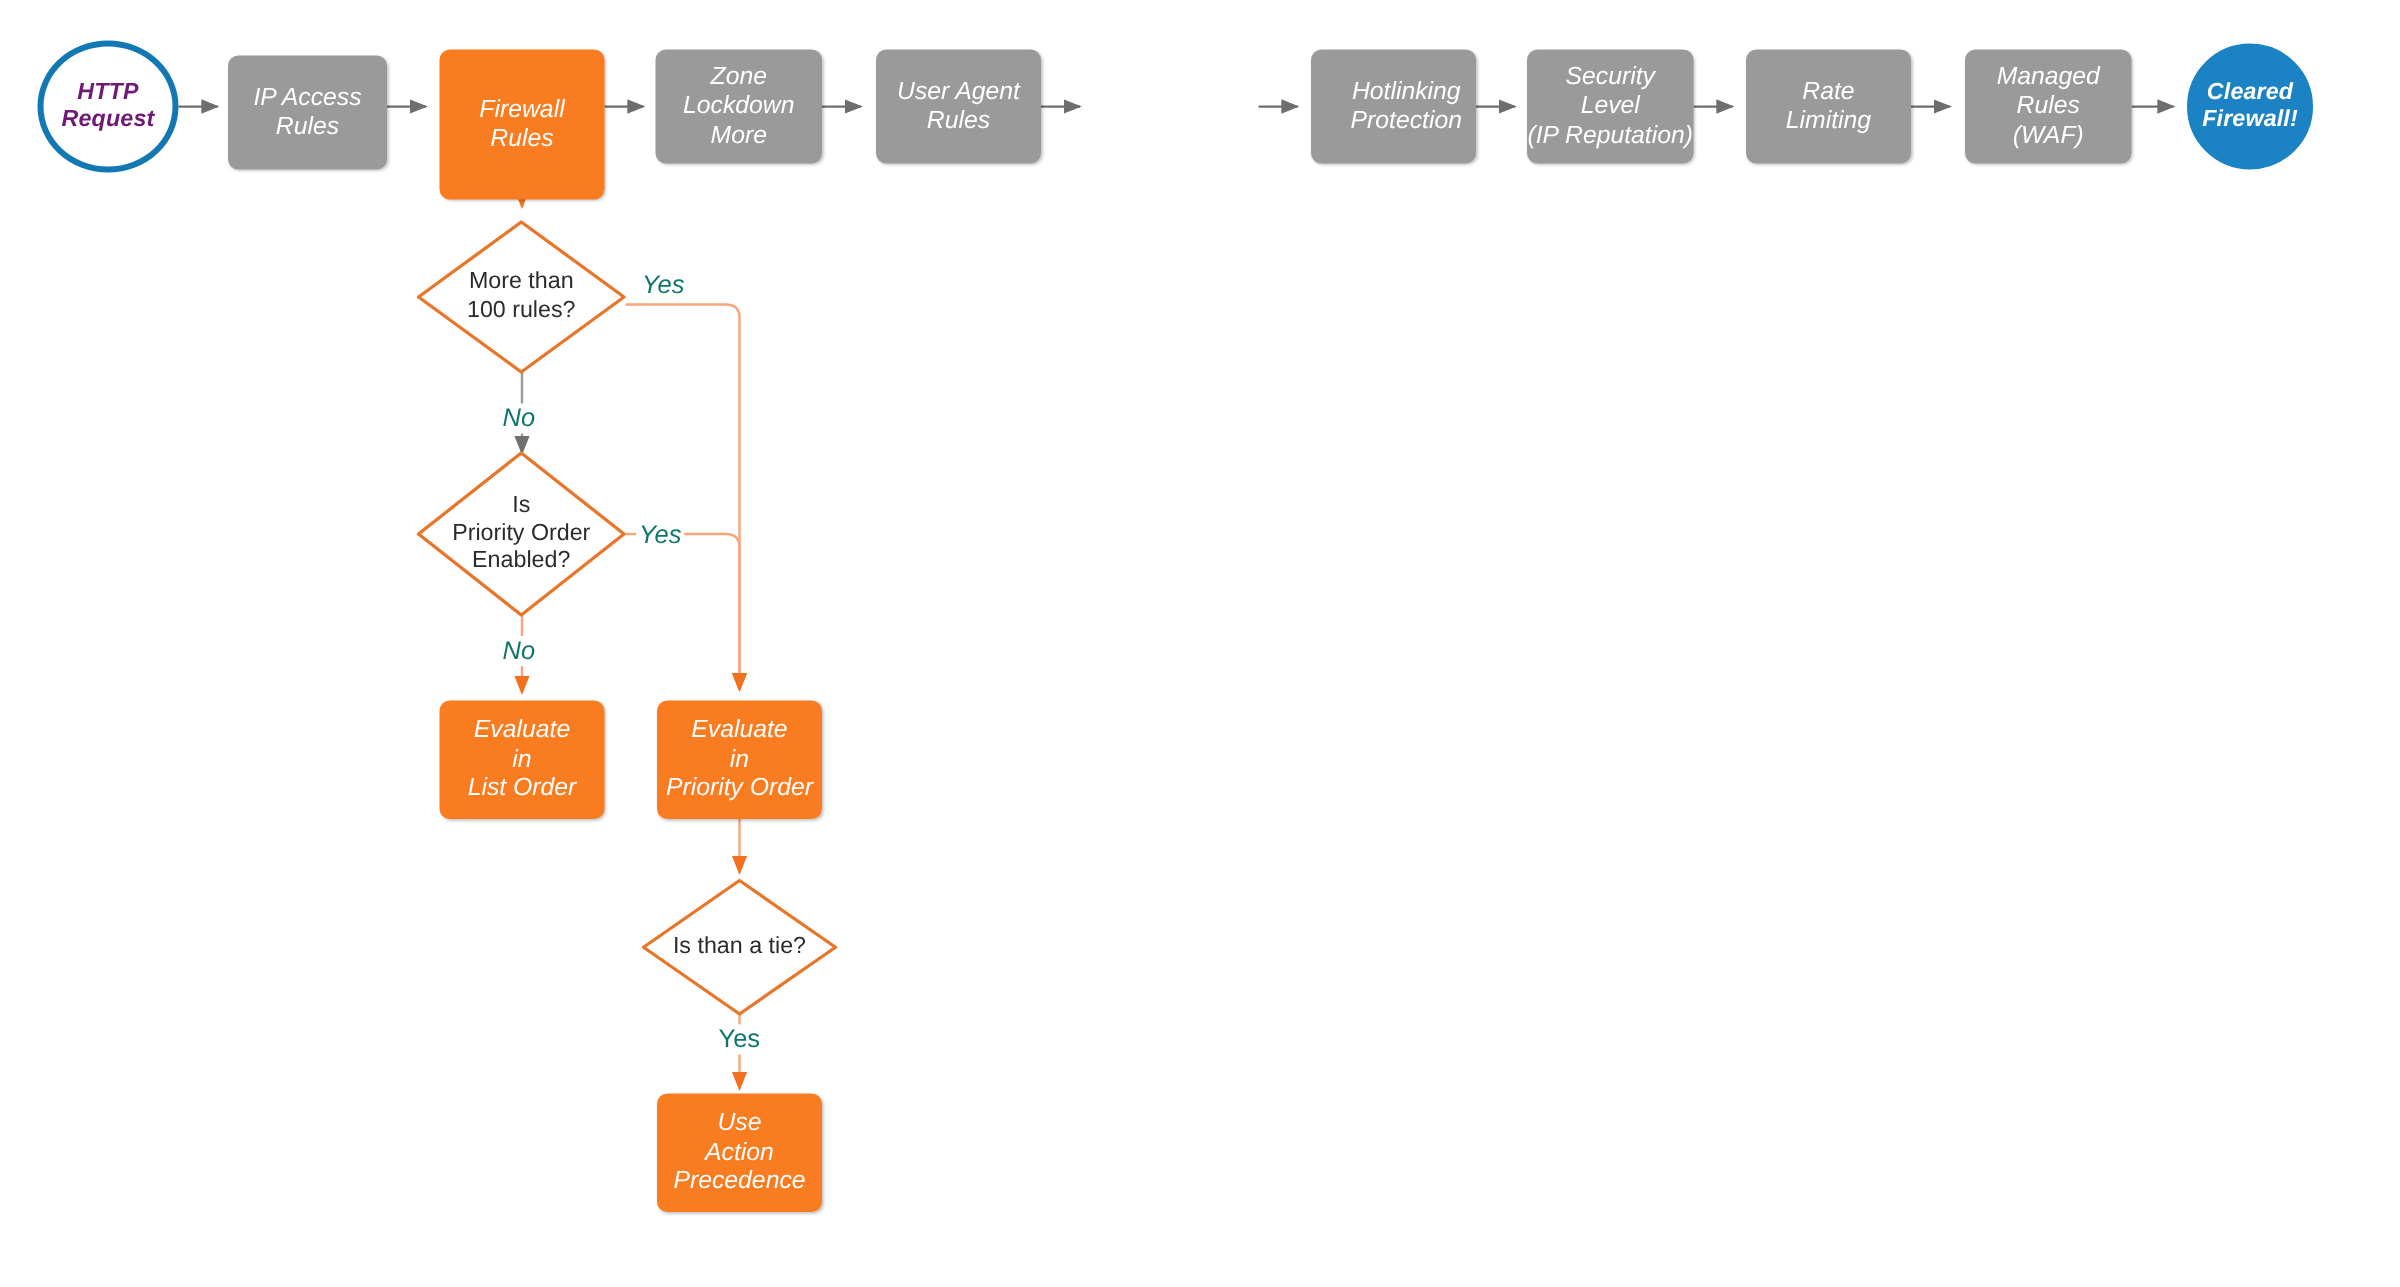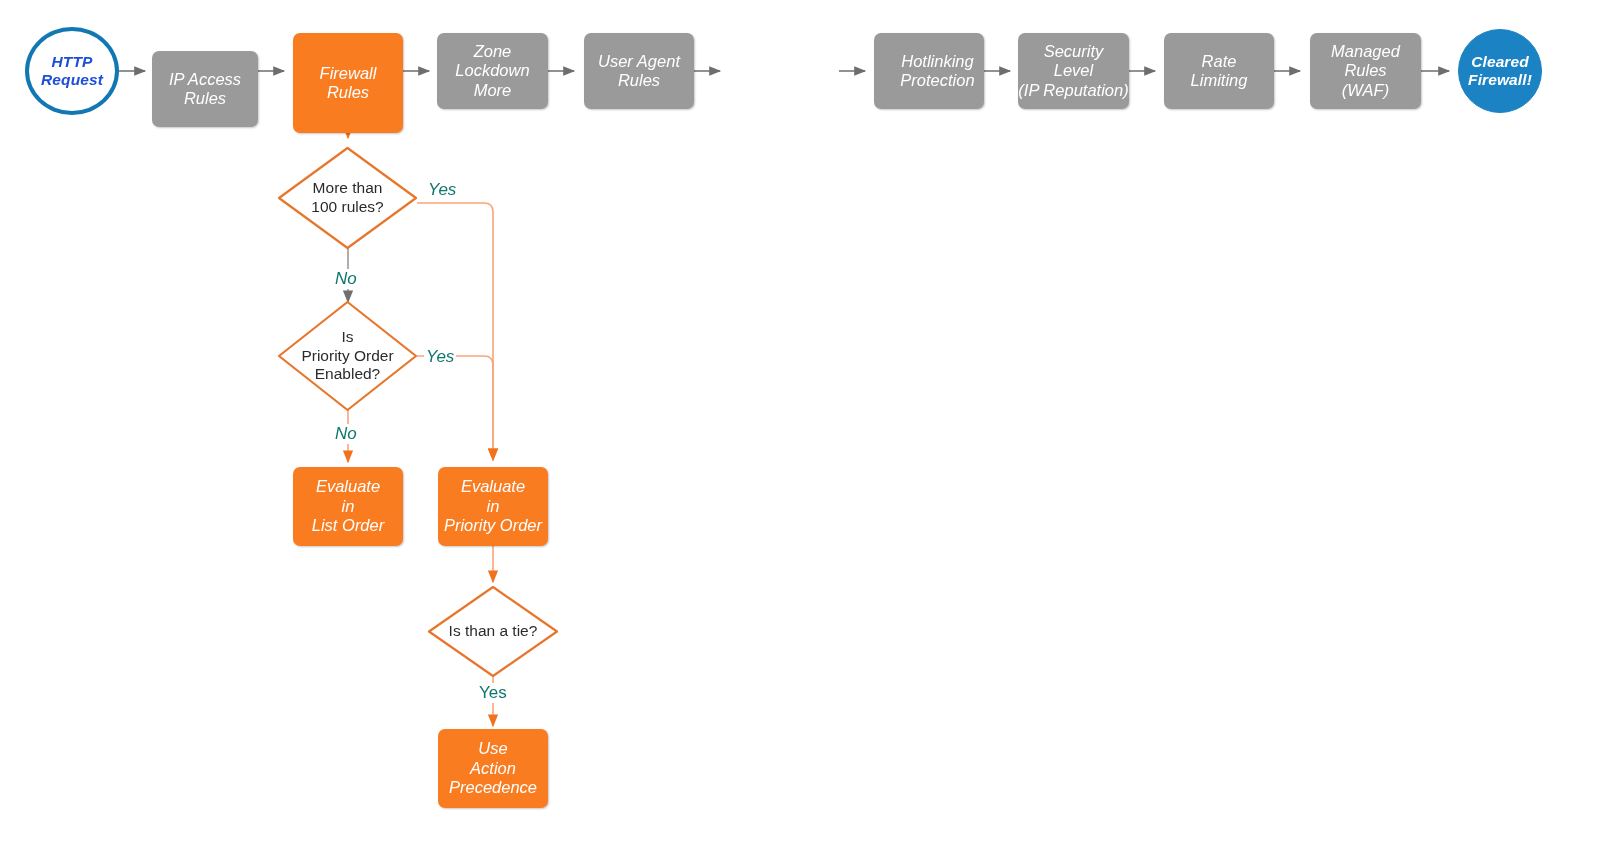--- a/index.html
+++ b/index.html
@@ -47,21 +47,21 @@
   .term {
     border-radius: 50%;
     font-style: italic;
     font-weight: bold;
     font-size: 15.5px;
     letter-spacing: .1px;
   }
   .term.start {
     background: #ffffff;
     border: 4px solid #1278b4;
-    color: #1d4ed8;
+    color: #701a75;
   }
   .term.end {
     background: #1b82c4;
     border: 1px solid #1b82c4;
     color: #ffffff;
   }
   .diamond {
     background: transparent;
     color: #2b2b2b;
     font-size: 15.5px;
@@ -135,21 +135,21 @@
     <path d="M493,546 L493,582" stroke="#f8a57a" stroke-width="1.6" fill="none" marker-end="url(#ah-orange)"></path>
 
     <path d="M493,676 L493,726" stroke="#f8a57a" stroke-width="1.6" fill="none" marker-end="url(#ah-orange)"></path>
   </svg>
 
   <div class="node term start" style="left:25px; top:27px; width:94px; height:88px;">
     <span>HTTP
 Request</span>
   </div>
 
-  <div class="node proc gray" style="left:152px; top:51px; width:106px; height:76px;">
+  <div class="node proc gray" style="left:152px; top:37px; width:106px; height:76px;">
     <span>IP Access
 Rules</span>
   </div>
 
   <div class="node proc orange" style="left:293px; top:33px; width:110px; height:100px;">
     <span>Firewall
 Rules</span>
   </div>
 
   <div class="node proc gray" style="left:437px; top:33px; width:111px; height:76px;">

